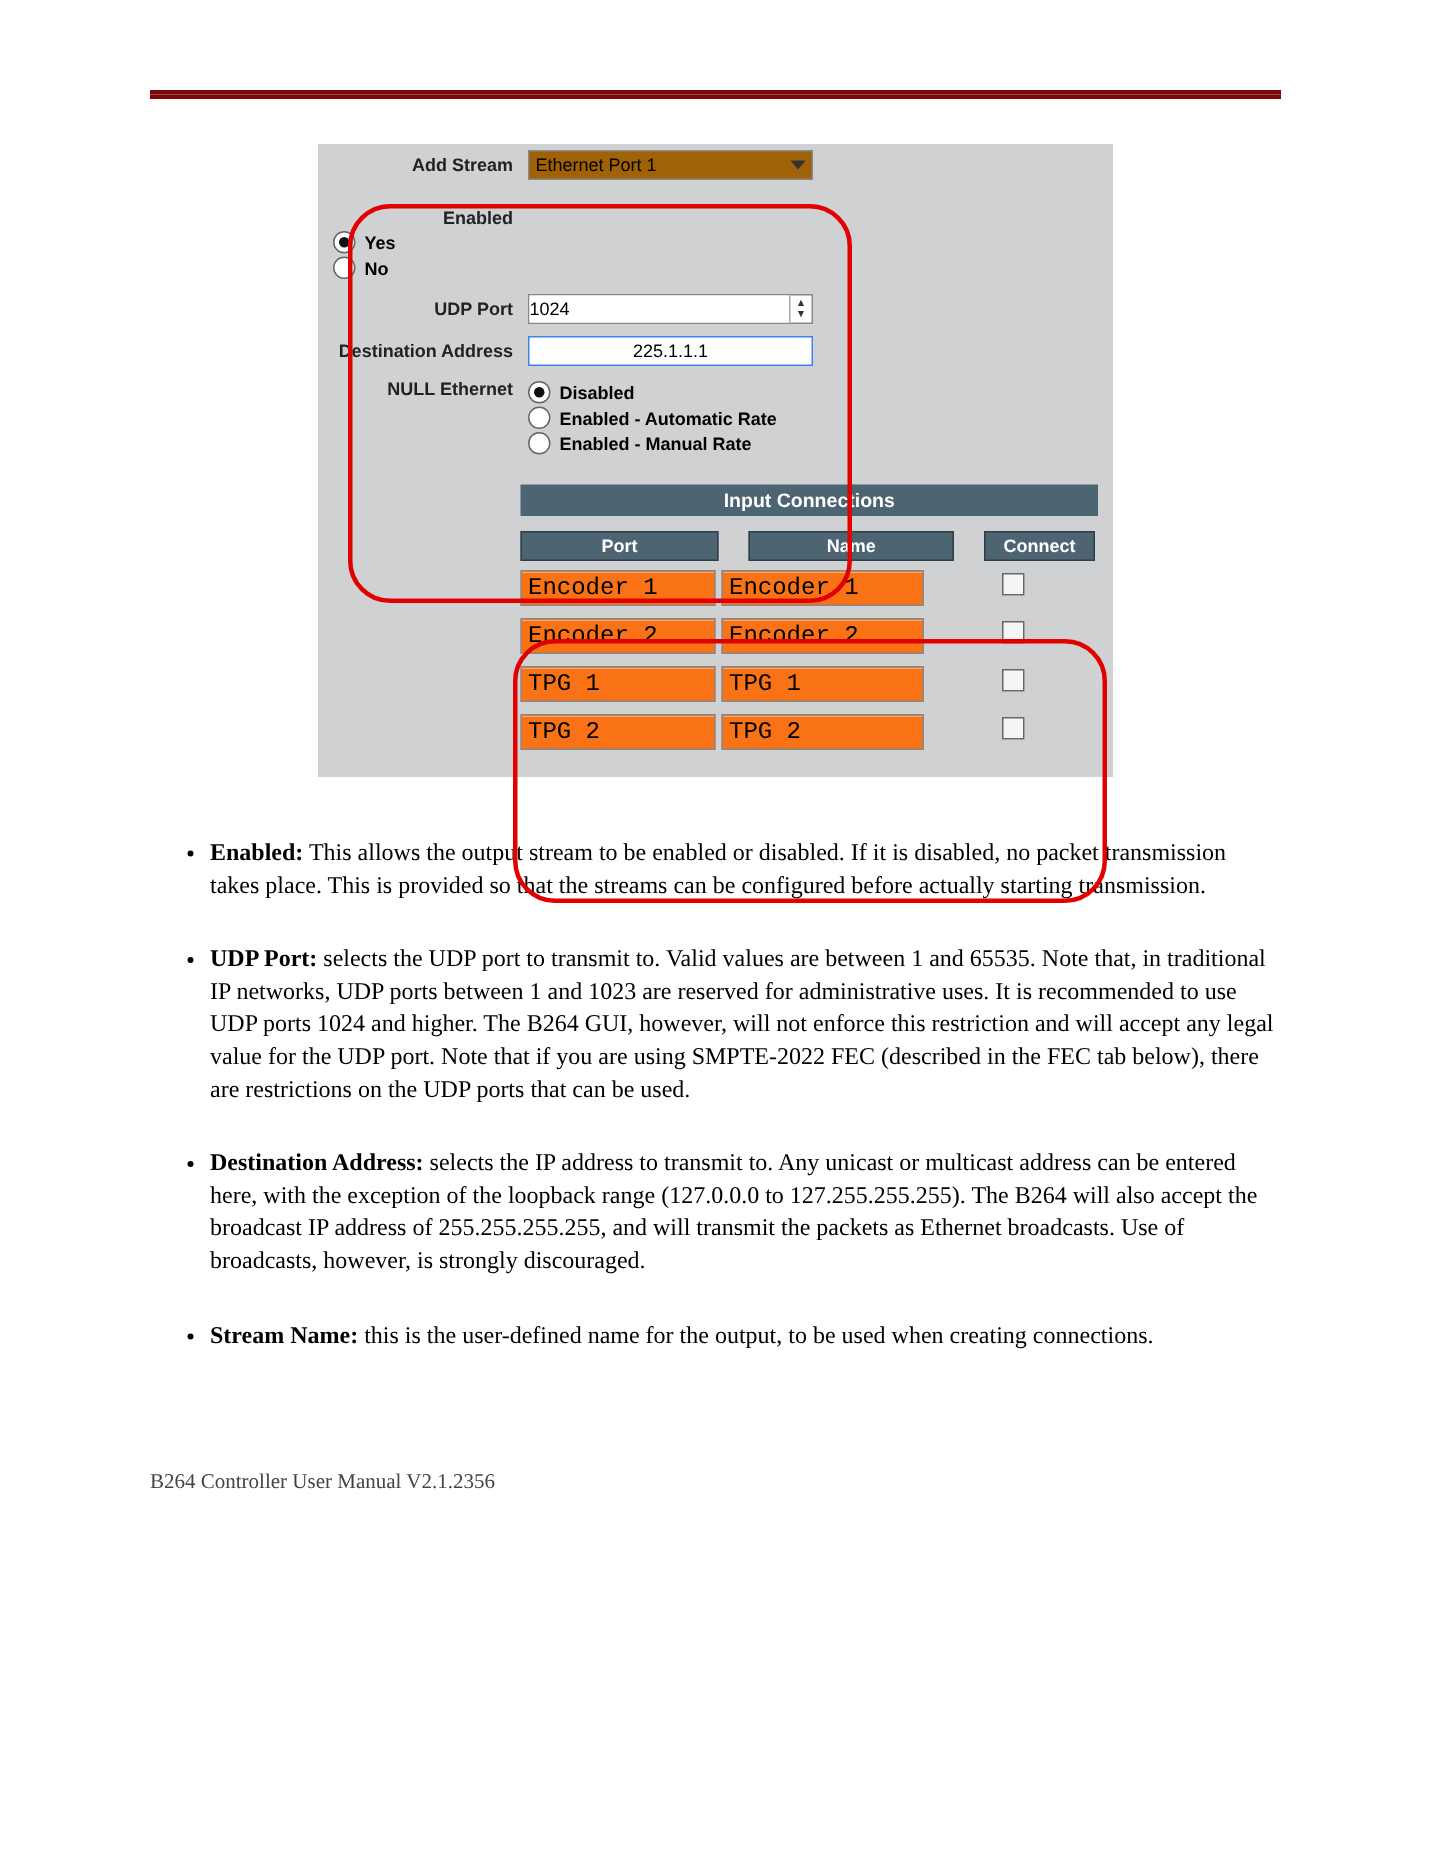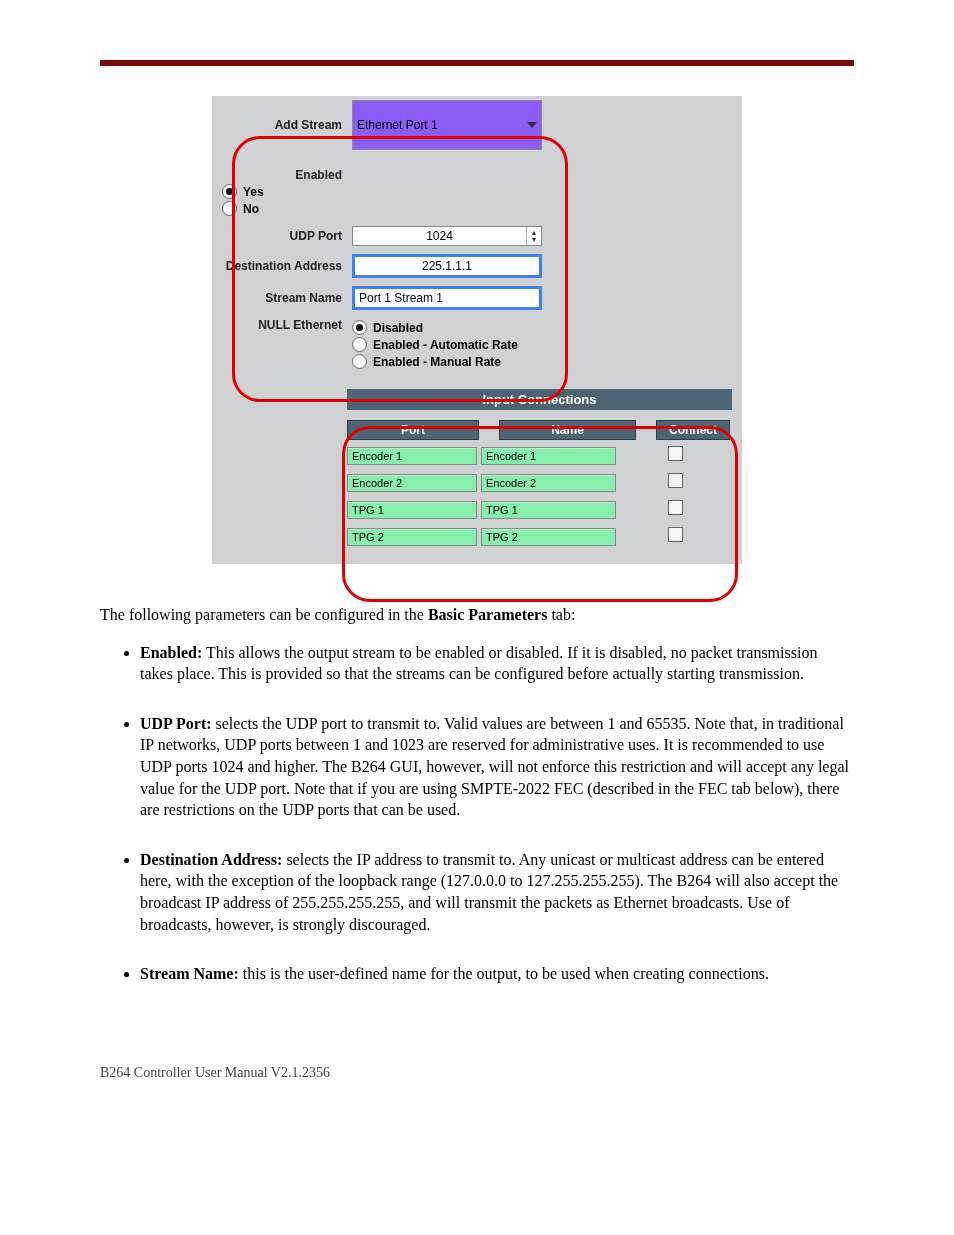--- a/index.html
+++ b/index.html
@@ -61,58 +61,58 @@
     color: #222;
     padding-right: 10px;
   }
   .ctrl-col {
     flex: 0 0 auto;
   }
   input.text {
     width: 190px;
     font-size: 12px;
     padding: 2px 4px;
-    border: 3px solid #3b82f6;
+    border: 1px solid #3b82f6;
     background: #fff;
     box-sizing: border-box;
   }
   .text.center { text-align: center; }
   .spinwrap {
     display: inline-flex;
     width: 190px;
     border: 1px solid #888;
     background: #fff;
     box-sizing: border-box;
   }
   .spinwrap input {
     flex: 1;
     border: 0;
     font-size: 12px;
-    text-align: center;
+    text-align: left;
     padding: 2px 0;
   }
   .spinwrap .updown {
     width: 14px;
     display: flex;
     flex-direction: column;
     font-size: 7px;
     line-height: 7px;
     color: #333;
     border-left: 1px solid #aaa;
     align-items: center;
     justify-content: center;
   }
   .select {
     display: inline-flex;
     align-items: center;
     width: 190px;
     border: 1px solid #888;
-    background: #8b5cf6;
-    box-sizing: border-box;
-    padding: 17px 4px;
+    background: #a16207;
+    box-sizing: border-box;
+    padding: 2px 4px;
     font-size: 12px;
     justify-content: space-between;
     cursor: pointer;
   }
   .chev {
     width: 0; height: 0;
     border-left: 5px solid transparent;
     border-right: 5px solid transparent;
     border-top: 6px solid #333;
   }
@@ -168,26 +168,27 @@
   .conn-row {
     display: flex;
     margin-left: 135px;
     margin-right: 12px;
     gap: 4px;
     margin-bottom: 8px;
     align-items: center;
   }
   .cell-ro {
     flex: 0 0 130px;
-    background: #86efac;
+    background: #f97316;
     border: 1px solid #888;
-    font-size: 11px;
+    font-size: 16px;
     padding: 2px 4px;
     box-sizing: border-box;
     box-shadow: inset 0 1px 0 rgba(255,255,255,0.4);
+    font-family: Liberation Mono, monospace;
   }
   .cell-ro.name { flex: 0 0 135px; }
   .cell-chk {
     flex: 1;
     text-align: center;
   }
   .chk {
     width: 13px; height: 13px;
     border: 1px solid #666;
     background: #f5f5f5;
@@ -262,26 +263,20 @@
         </div>
       </div>
 
       <div class="row">
         <div class="label-col">Destination Address</div>
         <div class="ctrl-col">
           <input class="text center" value="225.1.1.1" style="">
         </div>
       </div>
 
-      <div class="row">
-        <div class="label-col">Stream Name</div>
-        <div class="ctrl-col">
-          <input class="text" value="Port 1 Stream 1" style="">
-        </div>
-      </div>
 
       <div class="row" style="align-items:flex-start;">
         <div class="label-col">NULL Ethernet</div>
         <div class="ctrl-col">
           <div class="radio-row">
             <span class="radio sel"></span>
             <span>Disabled</span>
           </div>
           <div class="radio-row">
             <span class="radio"></span>
@@ -319,23 +314,20 @@
       </div>
       <div class="conn-row">
         <div class="cell-ro">TPG 2</div>
         <div class="cell-ro name">TPG 2</div>
         <div class="cell-chk"><span class="chk"></span></div>
       </div>
     </div>
   </div>
 
   <div class="body-text">
-    <p>
-      <span>The following parameters can be configured in the </span><b>Basic Parameters</b><span> tab:</span>
-    </p>
     <ul>
       <li>
         <b>Enabled:</b><span> This allows the output stream to be enabled or disabled.  If it is disabled, no packet transmission takes place.  This is provided so that the streams can be configured before actually starting transmission.</span>
       </li>
       <li>
         <b>UDP Port:</b><span> selects the UDP port to transmit to.  Valid values are between 1 and 65535.  Note that, in traditional IP networks, UDP ports between 1 and 1023 are reserved for administrative uses.  It is recommended to use UDP ports 1024 and higher.  The B264 GUI, however, will not enforce this restriction and will accept any legal value for the UDP port.  Note that if you are using SMPTE-2022 FEC (described in the FEC tab below), there are restrictions on the UDP ports that can be used.</span>
       </li>
       <li>
         <b>Destination Address:</b><span> selects the IP address to transmit to.  Any unicast or multicast address can be entered here, with the exception of the loopback range (127.0.0.0 to 127.255.255.255).  The B264 will also accept the broadcast IP address of 255.255.255.255, and will transmit the packets as Ethernet broadcasts.  Use of broadcasts, however, is strongly discouraged.</span>
       </li>

